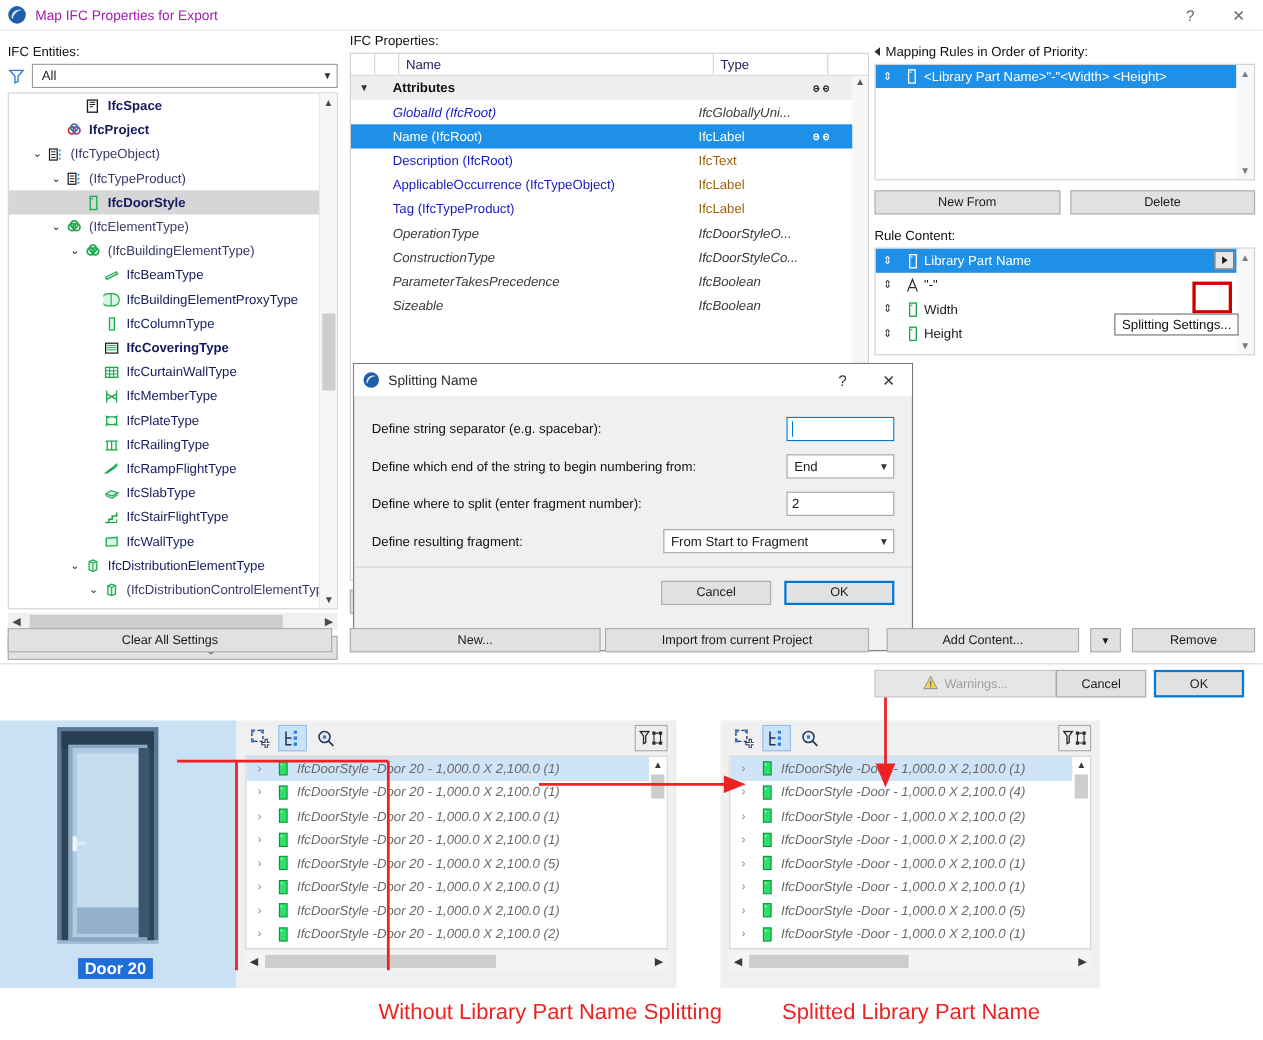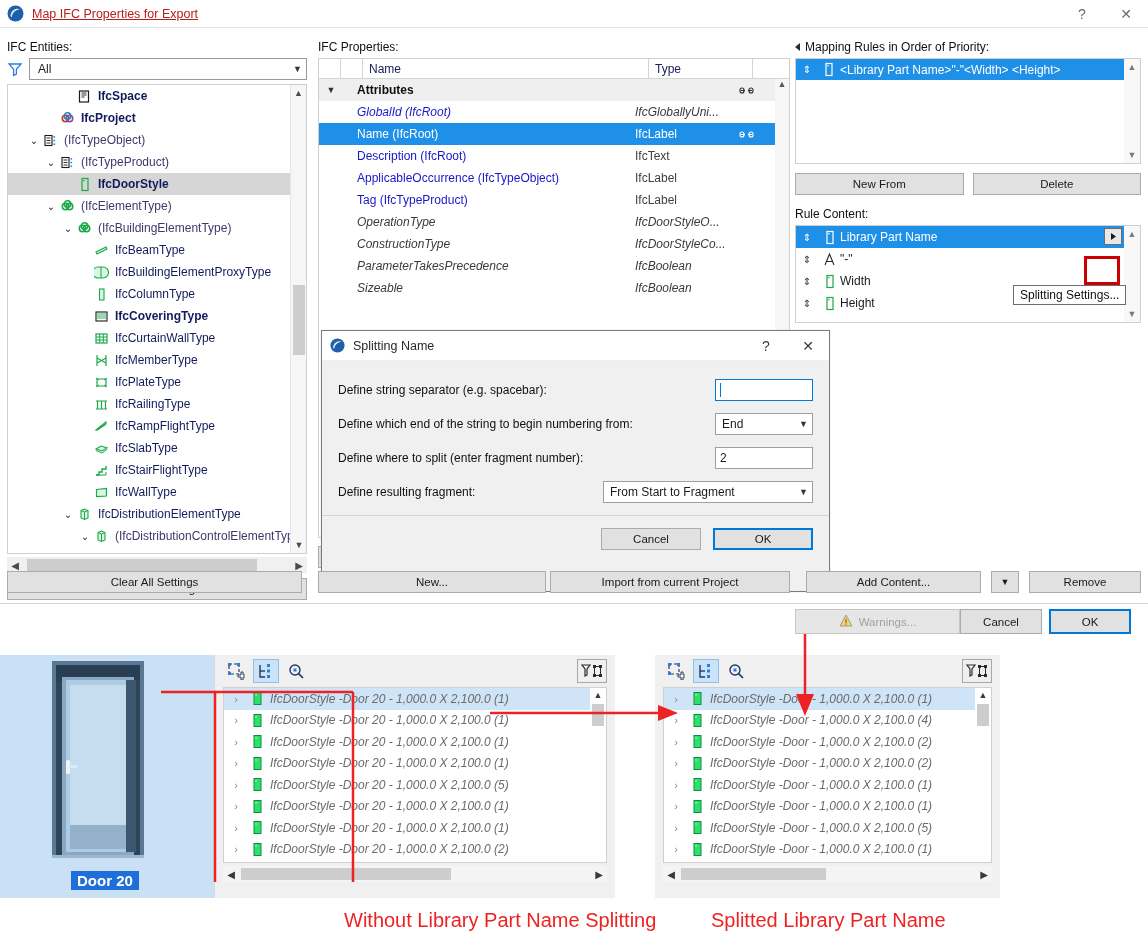--- a/index.html
+++ b/index.html
@@ -14,21 +14,21 @@
   }
   .app { position: relative; width: 1148px; height: 945px; }
 
   
   .titlebar {
     position: absolute; left: 0; top: 0; width: 1148px; height: 28px;
     background: #ffffff; border-bottom: 1px solid #e2e2e2;
     display: flex; align-items: center;
   }
   .titlebar .logo { margin-left: 7px; margin-right: 8px; display: flex; }
-  .titlebar .title { font-size: 12.5px; color: #b91c1c; text-decoration: underline; }
+  .titlebar .title { font-size: 12.5px; color: #a21caf; }
   .titlebar .sysbtns { margin-left: auto; display: flex; align-items: center; }
   .titlebar .sysbtn {
     width: 44px; height: 27px; display: flex; align-items: center; justify-content: center;
     color: #6b6b6b; font-size: 14px; cursor: default;
   }
 
   
   .dialog-body {
     position: absolute; left: 0; top: 28px; width: 1148px; height: 610px;
     background: #ffffff;
@@ -82,40 +82,40 @@
 
   .btn {
     border: 1px solid #ababab; background: #e1e1e1; height: 22px;
     display: flex; align-items: center; justify-content: center;
     font-size: 11.5px; color: #1a1a1a; cursor: default;
   }
   .btn.disabled { color: #a0a0a0; background: #e6e6e6; border-color: #c6c6c6; }
   .btn.primary { border: 2px solid #0078d7; background: #e1e1e1; }
 
   
-  .col-center { position: absolute; left: 318px; top: 12px; width: 472px; }
+  .col-center { position: absolute; left: 318px; top: 2px; width: 472px; }
   .grid-box { border: 1px solid #cfcfcf; background: #fff; position: relative; height: 480px; overflow: hidden; }
   .grid-head { display: flex; height: 20px; background: #fff; border-bottom: 1px solid #d4d4d4; font-size: 12px; }
   .grid-head .c { border-right: 1px solid #d4d4d4; display: flex; align-items: center; padding-left: 6px; color: #20205c; }
   .gh-0 { width: 22px; padding-left: 0 !important; }
   .gh-1 { width: 22px; padding-left: 0 !important; }
   .gh-name { flex: 1; }
   .gh-type { width: 104px; }
   .gh-end { width: 36px; border-right: none !important; }
 
   .grid-body { position: absolute; left: 0; top: 20px; right: 14px; bottom: 0; }
   .grow { display: flex; align-items: center; height: 22px; font-size: 12px; }
   .grow.group { background: #efefef; font-weight: bold; color: #101010; }
   .grow.sel { background: #1e90e8; color: #ffffff; }
   .grow .gtw { width: 24px; text-align: center; font-size: 9px; color: #333; }
   .grow .gname { flex: 1; padding-left: 14px; color: #1818c8; }
   .grow .gname.ital { font-style: italic; color: #1818c8; }
   .grow .gname.gray { font-style: italic; color: #3a3a3a; }
   .grow .gname.grp { padding-left: 14px; color: #101010; font-style: normal; }
-  .grow .gtype { width: 104px; color: #404040; }
+  .grow .gtype { width: 104px; color: #a16207; }
   .grow .gtype.ital { font-style: italic; color: #3a3a3a; }
   .grow.sel .gname, .grow.sel .gtype { color: #ffffff; }
   .grow .glink { width: 36px; display: flex; align-items: center; justify-content: flex-start; }
 
   .grid-vscroll {
     position: absolute; right: 0; top: 20px; width: 14px; bottom: 0; background: #f6f6f6;
   }
 
   
   .col-right { position: absolute; left: 795px; top: 12px; width: 346px; }

